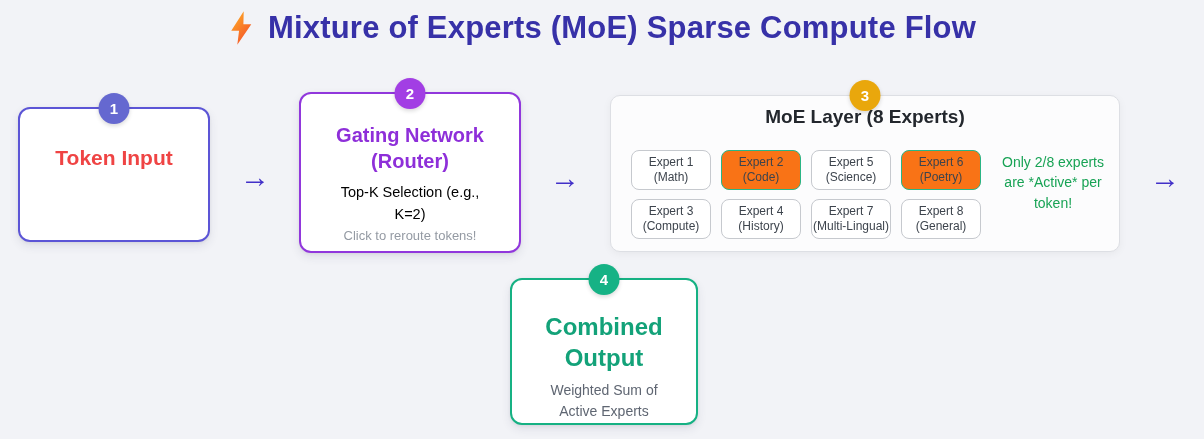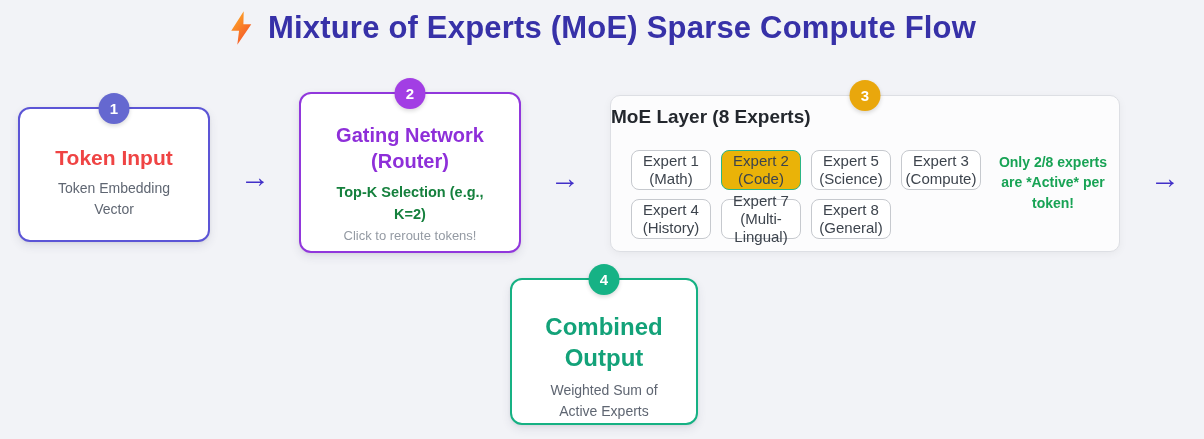--- a/index.html
+++ b/index.html
@@ -65,22 +65,22 @@
   .step1 h2 { font-size: 21px; color: #ef4444; }
   .step1 .sub { max-width: 132px; }
 
   
   .step2 { left: 299px; top: 92px; width: 222px; height: 161px; border: 2px solid #9137dc; padding-top: 21px; cursor: pointer; }
   .step2 .badge { background: #a23ee4; }
   .step2 h2 { font-size: 20px; color: #8e2fd9; max-width: 180px; }
   .selection {
     margin: 8px auto 0;
     font-size: 14.5px;
-    font-weight: bold;
-    color: #15803d;
+    font-weight: normal;
+    color: #000000;
     line-height: 1.5;
     max-width: 172px;
   }
   .hint { margin: 2px auto 0; font-size: 13px; color: #949aa3; }
 
   
   .arrow {
     position: absolute;
     width: 48px;
     text-align: center;
@@ -99,56 +99,57 @@
     left: 610px; top: 95px; width: 510px; height: 157px;
     background: #fcfcfd;
     border: 1px solid #dddfe4;
     border-radius: 10px;
     box-shadow: 0 2px 8px rgba(0,0,0,0.05);
     box-sizing: border-box;
   }
   .panel .badge { background: #e9a70c; }
   .panel-title {
     margin: 10px 0 0;
+    text-align: center;
     font-size: 19px;
     font-weight: bold;
     color: #23272d;
   }
   .experts {
     position: absolute;
     left: 20px; top: 54px;
     display: grid;
     grid-template-columns: repeat(4, 80px);
     grid-auto-rows: 40px;
     column-gap: 10px;
     row-gap: 9px;
   }
   .expert {
     background: #ffffff;
     border: 1px solid #c6c9ce;
     border-radius: 8px;
     display: flex; flex-direction: column;
     align-items: center; justify-content: center;
-    font-size: 15px;
+    font-size: 12px;
     line-height: 1.22;
     color: #3d444d;
     text-align: center;
     cursor: pointer;
     overflow: visible;
   }
   .expert.active {
     border: 1.5px solid #2ab586;
-    background: #eab308;
+    background: #f97316;
   }
   .note {
     position: absolute;
     left: 382px; top: 56px; width: 120px;
     margin: 0;
     font-size: 14px;
-    font-weight: bold;
+    font-weight: normal;
     color: #18a355;
     text-align: center;
     line-height: 1.45;
   }
 
   
   .step4 { left: 510px; top: 278px; width: 188px; height: 147px; border: 2px solid #16b183; padding-top: 24px; }
   .step4 .badge { background: #16b285; }
   .step4 h2 { font-size: 24px; color: #13a279; max-width: 122px; }
   .step4 .sub { max-width: 142px; }
@@ -169,21 +170,20 @@
         </defs>
         <path d="M14.5 0.5 L3 18.5 h7.2 L8.6 31.5 L21.5 12.5 h-7.3 Z" fill="url(#boltGrad)"></path>
       </svg>
     </span>
     <h1 class="page-title">Mixture of Experts (MoE) Sparse Compute Flow</h1>
   </div>
 
   <section class="box step1">
     <span class="badge">1</span>
     <h2>Token Input</h2>
-    <p class="sub">Token Embedding Vector</p>
   </section>
 
   <div class="arrow a1">→</div>
 
   <section class="box step2">
     <span class="badge">2</span>
     <h2>Gating Network (Router)</h2>
     <p class="selection">Top-K Selection (e.g., K=2)</p>
     <p class="hint">Click to reroute tokens!</p>
   </section>
@@ -200,20 +200,24 @@
         <span>(Math)</span>
       </div>
       <div class="expert active">
         <span>Expert 2</span>
         <span>(Code)</span>
       </div>
       <div class="expert">
         <span>Expert 5</span>
         <span>(Science)</span>
       </div>
+      <div class="expert active">
+        <span>Expert 6</span>
+        <span>(Poetry)</span>
+      </div>
       <div class="expert">
         <span>Expert 3</span>
         <span>(Compute)</span>
       </div>
       <div class="expert">
         <span>Expert 4</span>
         <span>(History)</span>
       </div>
       <div class="expert">
         <span>Expert 7</span>

